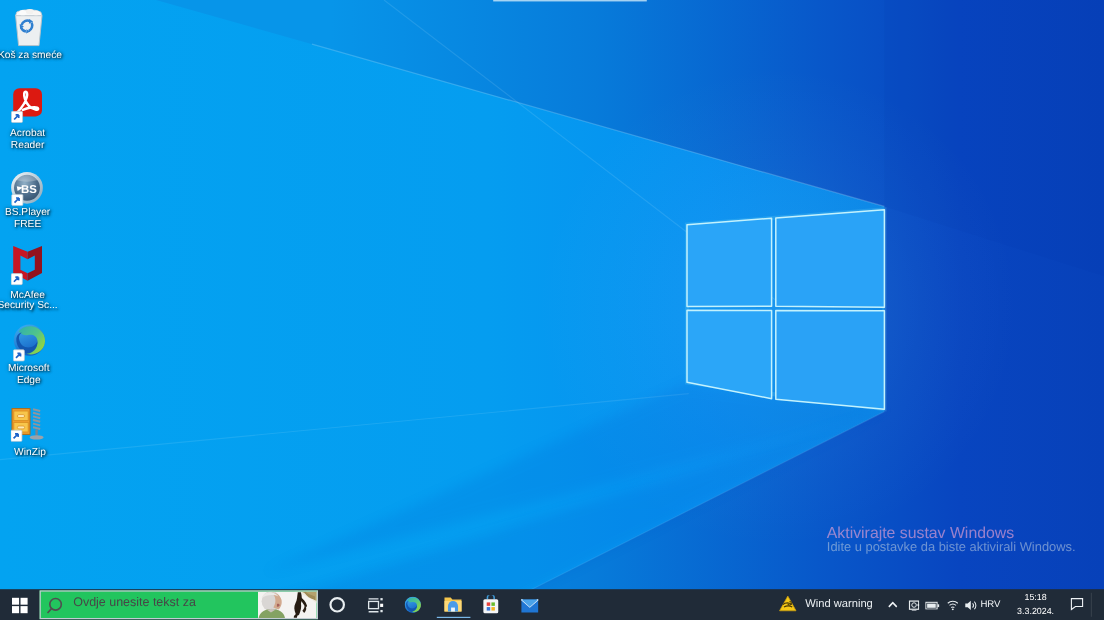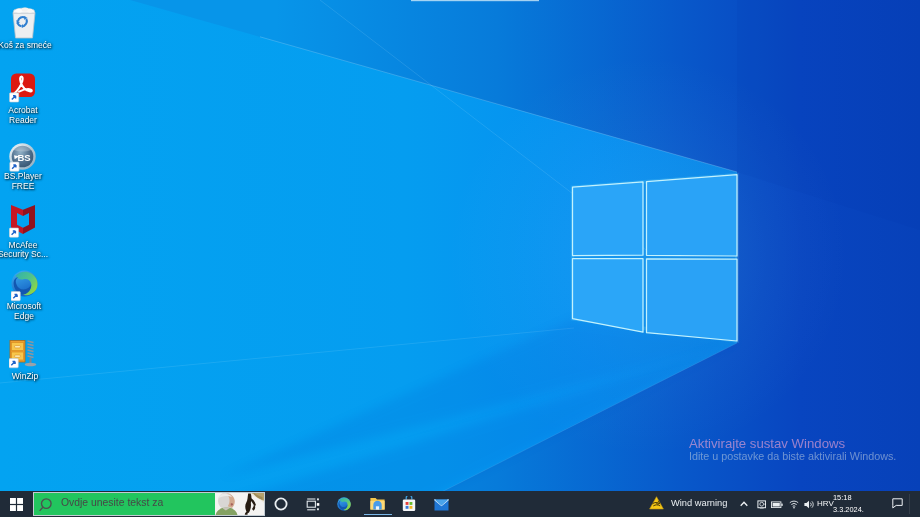--- a/index.html
+++ b/index.html
@@ -3,21 +3,21 @@
 <style>
 html,body{margin:0;padding:0}
 body{width:920px;height:517px;overflow:hidden;position:relative;font-family:"Liberation Sans",sans-serif;background:#0843bc}
 .abs{position:absolute}
 .lbl{position:absolute;color:#fff;font-size:8.5px;line-height:9.7px;text-align:center;width:72px;text-shadow:1px 1px 2px rgba(0,0,0,.85),0 0 3px rgba(0,0,0,.5)}
 #taskbar{position:absolute;left:0;top:491px;width:920px;height:26px;background:#202b38}
 #search{position:absolute;left:33px;top:491.5px;width:232px;height:24px;background:#22c55e;border:1px solid #c2ccd3;box-sizing:border-box;overflow:hidden}
 #searchtxt{position:absolute;left:27px;top:4px;font-size:10.4px;color:#474747}
 #wind{position:absolute;left:671px;top:498px;font-size:9.3px;color:#eaeff2}
 #hrv{position:absolute;left:817px;top:498.9px;font-size:8px;color:#f2f5f7}
-.clk{position:absolute;width:60px;left:833px;font-size:7.4px;color:#fff;text-align:left}
+.clk{position:absolute;width:60px;left:833px;font-size:7.4px;color:#fff;text-align:center}
 </style></head>
 <body>
 
 <svg class="abs" style="left:0;top:0" width="920" height="517" viewBox="0 0 920 517">
 <defs>
 <linearGradient id="dk" x1="0" y1="0" x2="920" y2="0" gradientUnits="userSpaceOnUse">
  <stop offset="0.30" stop-color="#0795e9"></stop>
  <stop offset="0.54" stop-color="#077bda"></stop>
  <stop offset="0.74" stop-color="#0858ca"></stop>
  <stop offset="0.87" stop-color="#0845c0"></stop>

